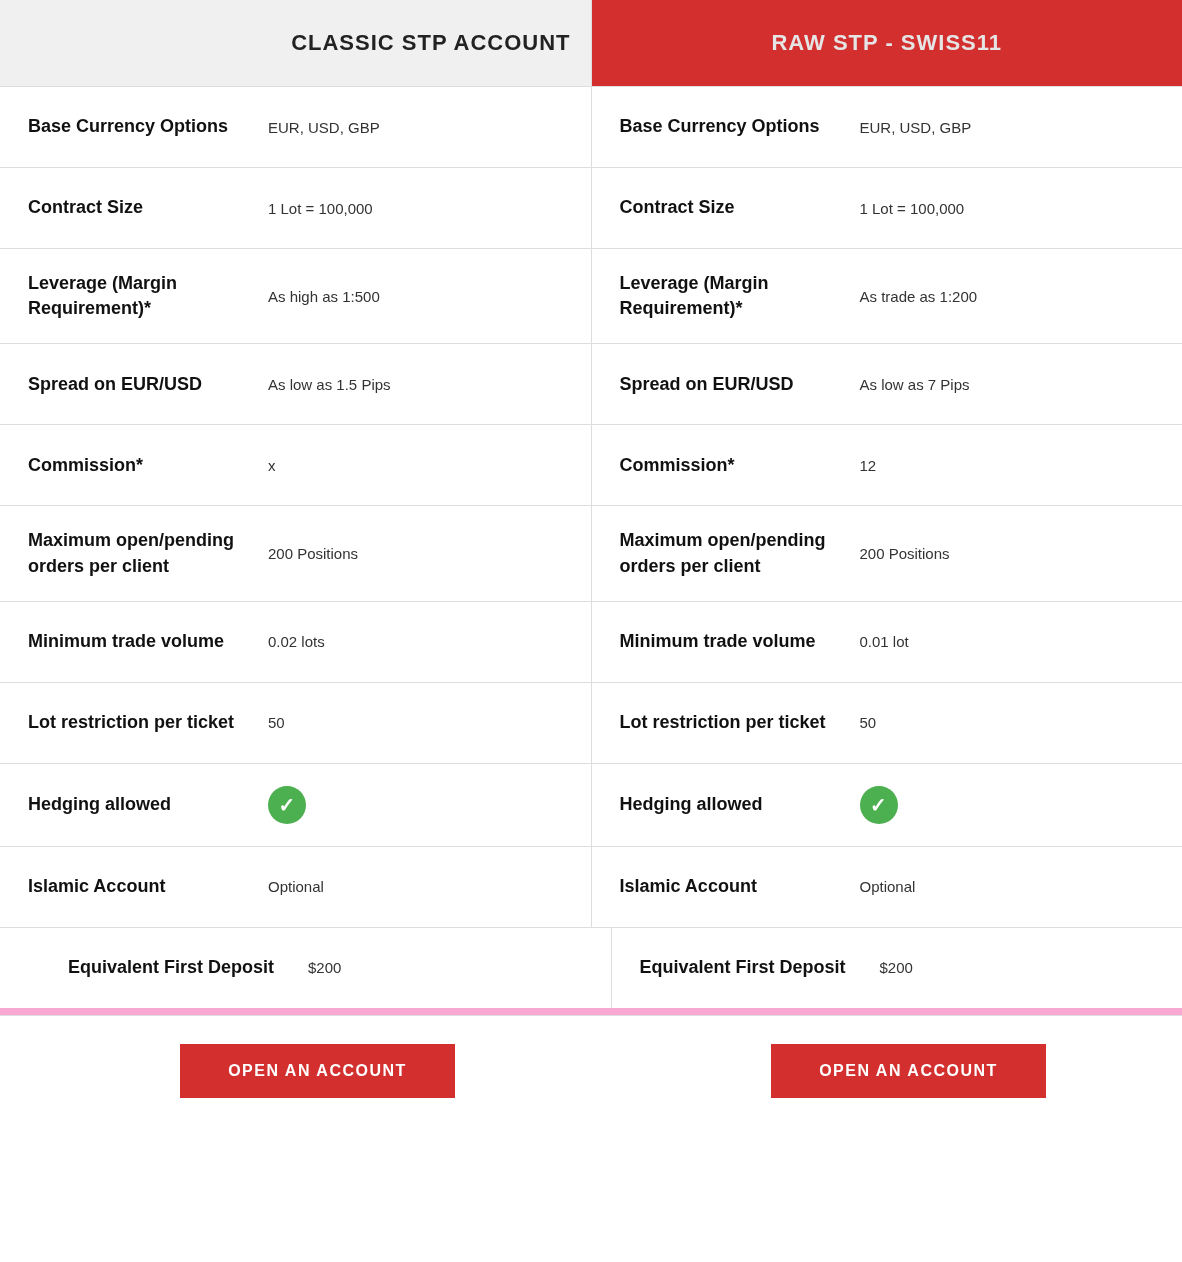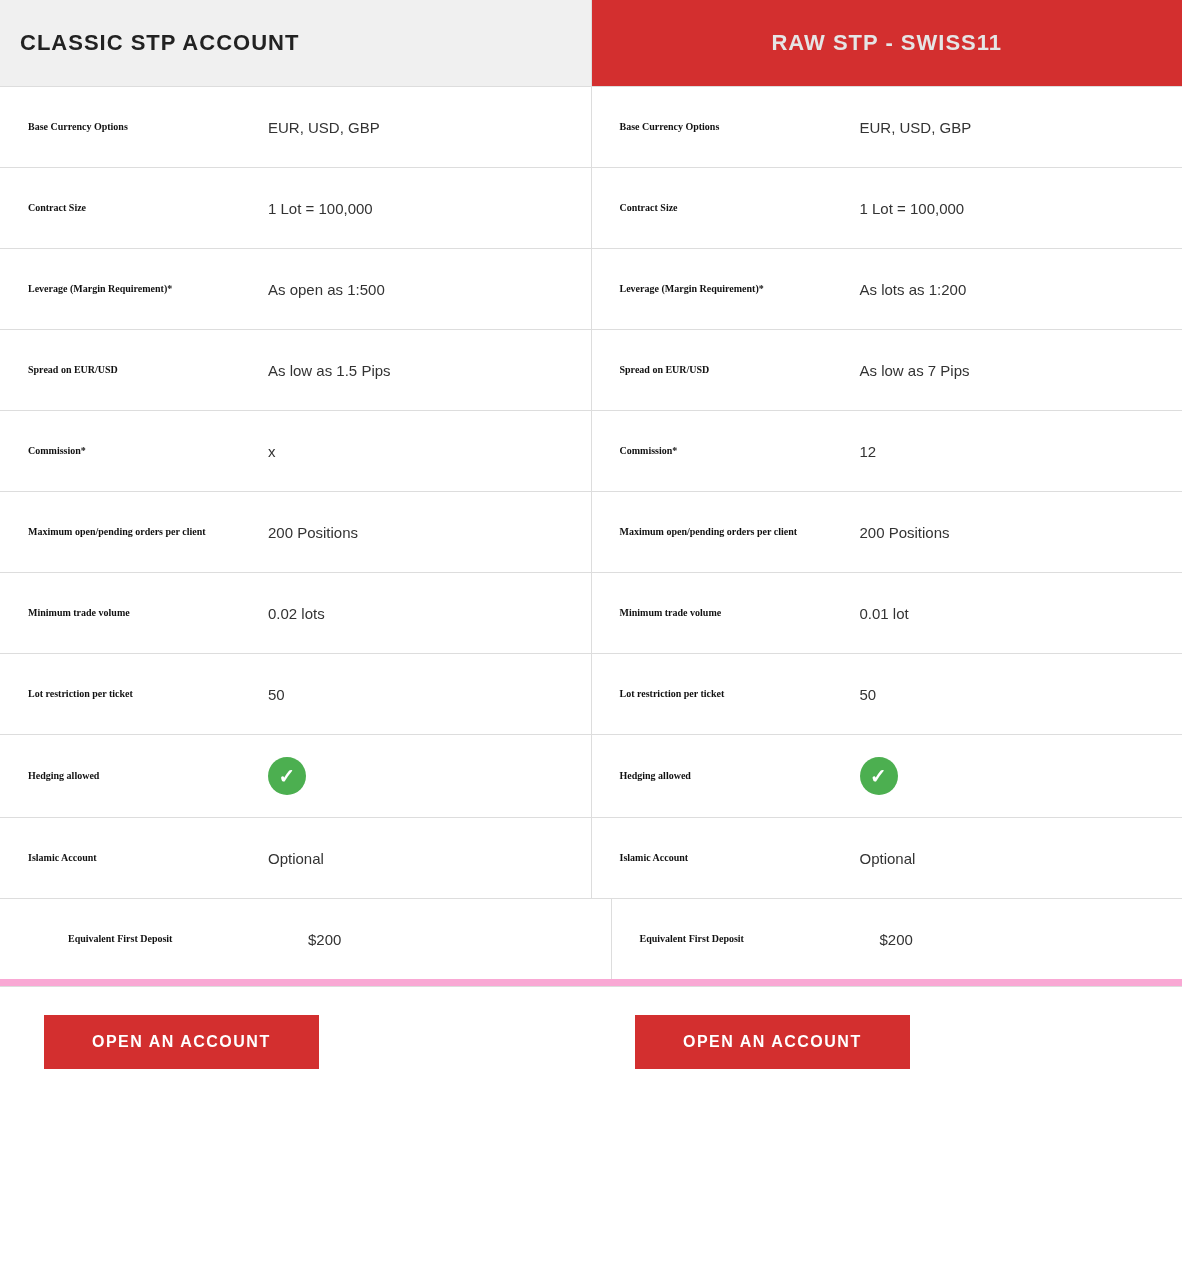--- a/index.html
+++ b/index.html
@@ -10,21 +10,21 @@
     }
 
     .header-row {
       display: flex;
       width: 100%;
     }
 
     .header-classic {
       flex: 1;
       background: #f0f0f0;
-      text-align: left;
+      text-align: right;
       padding: 30px 20px;
       font-size: 22px;
       font-weight: bold;
       letter-spacing: 1px;
       color: #222;
       border-right: 1px solid #ddd;
     }
 
     .header-raw {
       flex: 1;
@@ -55,26 +55,25 @@
     .cell {
       flex: 1;
       display: flex;
       align-items: center;
       padding: 22px 28px;
       min-height: 80px;
     }
 
     .cell-label {
       font-weight: bold;
-      font-size: 10px;
+      font-size: 18px;
       color: #111;
       flex: 0 0 240px;
       max-width: 240px;
       line-height: 1.4;
-      font-family: Liberation Serif, serif;
     }
 
     .cell-value {
       font-size: 15px;
       color: #333;
       flex: 1;
     }
 
     .cell-divider {
       width: 1px;
@@ -114,21 +113,21 @@
       display: flex;
       width: 100%;
       border-top: 1px solid #ddd;
       padding: 28px 0;
     }
 
     .footer-cell {
       flex: 1;
       display: flex;
       align-items: center;
-      justify-content: flex-start;
+      justify-content: center;
       margin-left: 44px;
     }
 
     .open-account-btn {
       background: #d32f2f;
       color: #fff;
       font-size: 16px;
       font-weight: bold;
       letter-spacing: 1.5px;
       padding: 18px 48px;
@@ -175,28 +174,28 @@
           <div class="cell">
             <div class="cell-label">Contract Size</div>
             <div class="cell-value">1 Lot = 100,000</div>
           </div>
         </div>
       </div>
       <div class="comparison-row">
         <div class="left-section">
           <div class="cell">
             <div class="cell-label">Leverage (Margin Requirement)*</div>
-            <div class="cell-value">As open as 1:500</div>
+            <div class="cell-value">As high as 1:500</div>
           </div>
         </div>
         <div class="cell-divider"></div>
         <div class="right-section">
           <div class="cell">
             <div class="cell-label">Leverage (Margin Requirement)*</div>
-            <div class="cell-value">As lots as 1:200</div>
+            <div class="cell-value">As trade as 1:200</div>
           </div>
         </div>
       </div>
       <div class="comparison-row">
         <div class="left-section">
           <div class="cell">
             <div class="cell-label">Spread on EUR/USD</div>
             <div class="cell-value">As low as 1.5 Pips</div>
           </div>
         </div>

